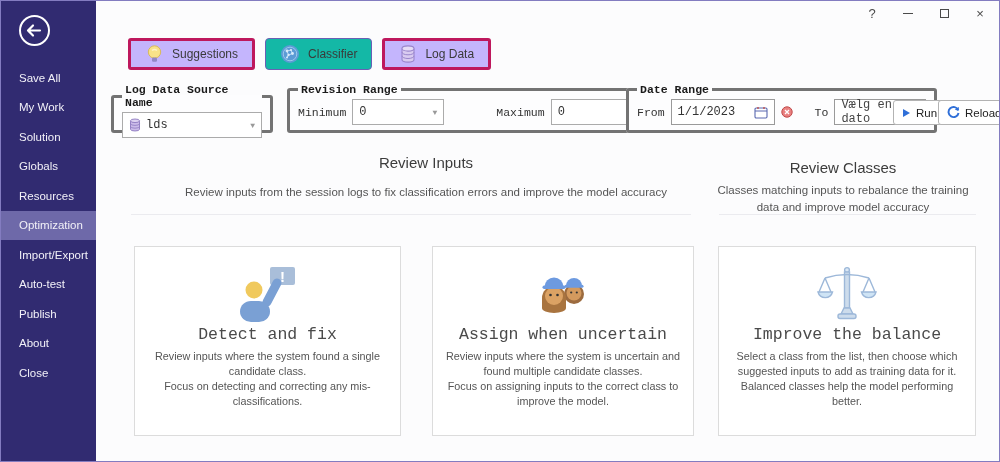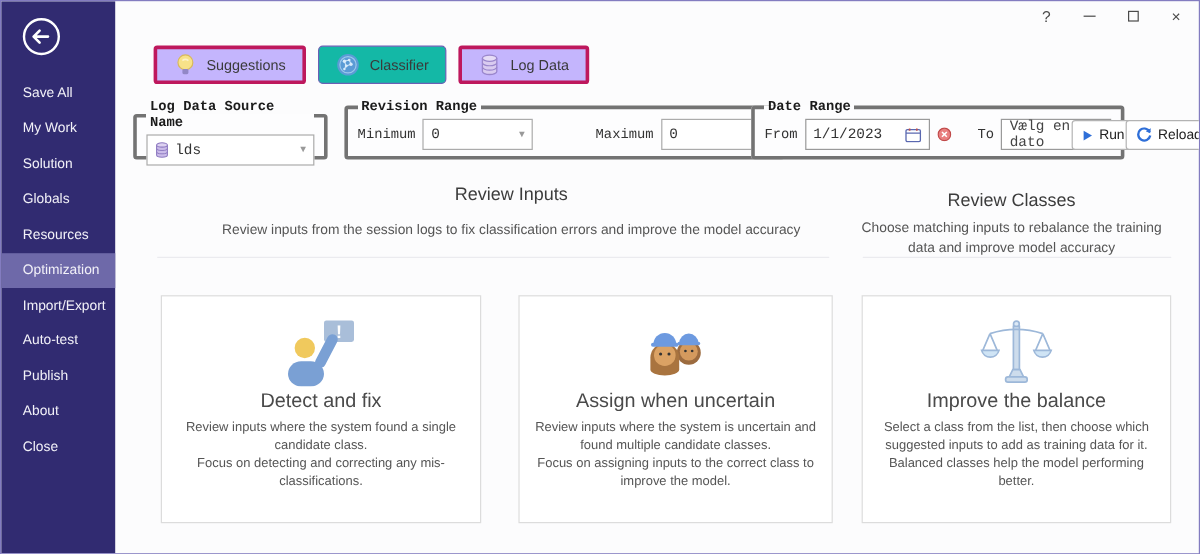--- a/index.html
+++ b/index.html
@@ -63,21 +63,21 @@
   .divider { position:absolute; top:213px; height:1px; background:#ebebef; }
   .div-left { left:130px; width:560px; }
   .div-right { left:718px; width:257px; }
   
   .card { position:absolute; top:245px; height:190px; background:#fff;
           border:1px solid #dcdcdc; text-align:center; cursor:pointer; }
   .card-1 { left:133px; width:267px; }
   .card-2 { left:431px; width:262px; }
   .card-3 { left:717px; width:258px; }
   .card-icon { margin-top:18px; height:58px; display:flex; align-items:center; justify-content:center; }
-  .card-title { font-size:16.5px; color:#4a4a4a; font-weight:normal; margin-top:2px; }
+  .card-title { font-size:16.5px; color:#4a4a4a; font-weight:normal; margin-top:2px;font-family:Liberation Mono, monospace; }
   .card-desc { font-size:10.8px; color:#555; line-height:1.4; margin-top:5px; padding:0 12px; }
 </style>
 </head>
 <body>
 
 <div class="window">
 
   <div class="win-controls">
     <div class="win-btn">?</div>
     <div class="win-btn">
@@ -235,21 +235,21 @@
     </span>
     <span>Reload</span>
   </div>
 
   <div class="head-left">
     <div class="sec-title">Review Inputs</div>
     <div class="sec-sub">Review inputs from the session logs to fix classification errors and improve the model accuracy</div>
   </div>
   <div class="head-right">
     <div class="sec-title">Review Classes</div>
-    <div class="sec-sub">Choose matching inputs to rebalance the training data and improve model accuracy</div>
+    <div class="sec-sub">Classes matching inputs to rebalance the training data and improve model accuracy</div>
   </div>
   <div class="divider div-left"></div>
   <div class="divider div-right"></div>
 
   <div class="card card-1">
     <div class="card-icon">
       <svg width="62" height="56" viewBox="0 0 62 56">
         <rect x="33" y="1" width="25" height="18" rx="2" fill="#a9bed9"></rect>
         <text x="45.5" y="15.5" font-size="15" font-weight="bold" fill="#ffffff" text-anchor="middle" font-family="Liberation Sans, sans-serif">!</text>
         <path d="M30 36 L40 17" stroke="#7aa0d4" stroke-width="9" stroke-linecap="round" fill="none"></path>

